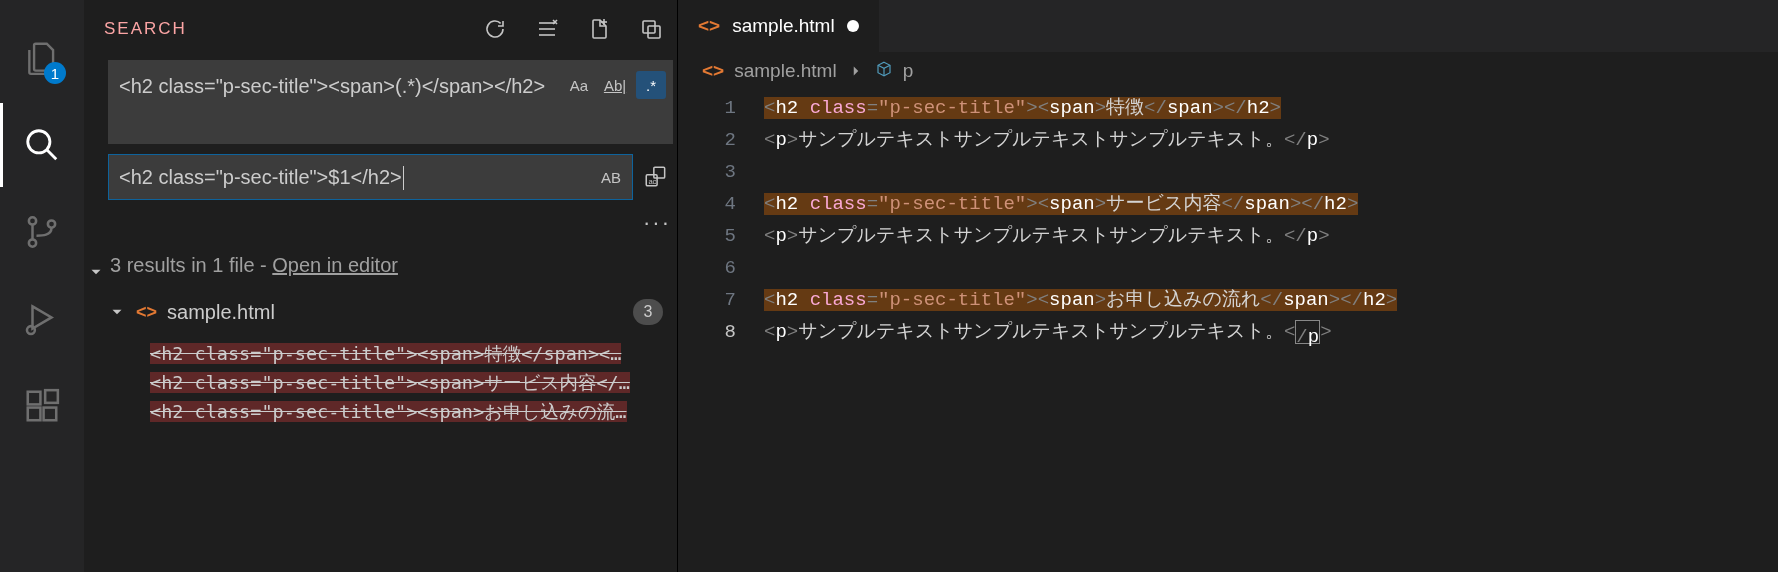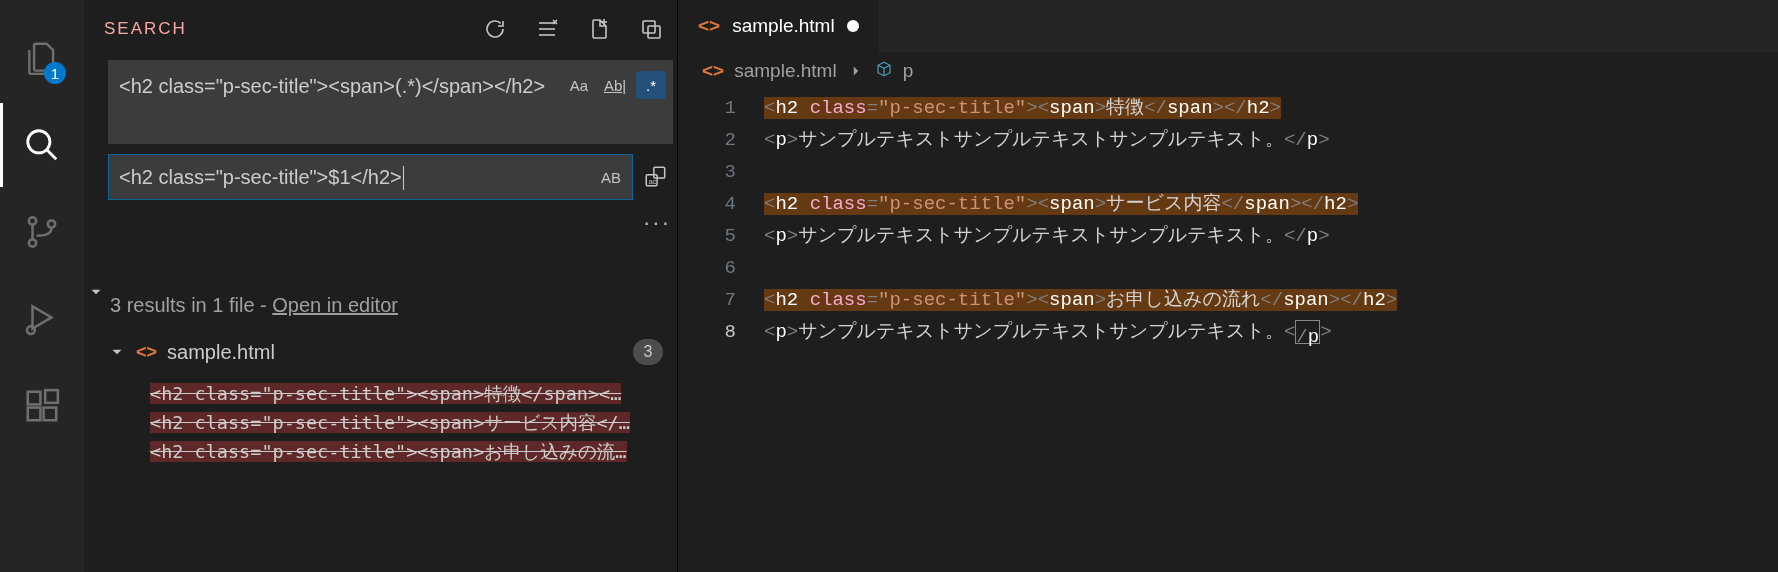--- a/index.html
+++ b/index.html
@@ -168,21 +168,20 @@
     font-size:22px;
     letter-spacing:2px;
     height:26px;
     cursor:pointer;
   }
 
   .result-summary {
     color:#a0a0a0;
     font-size:20px;
     padding:8px 0 6px 2px;
-    margin-top:40px;
   }
   .result-summary .link {
     text-decoration:underline;
     cursor:pointer;
   }
 
   .result-file {
     display:flex;
     align-items:center;
     padding:6px 10px 4px 0;

